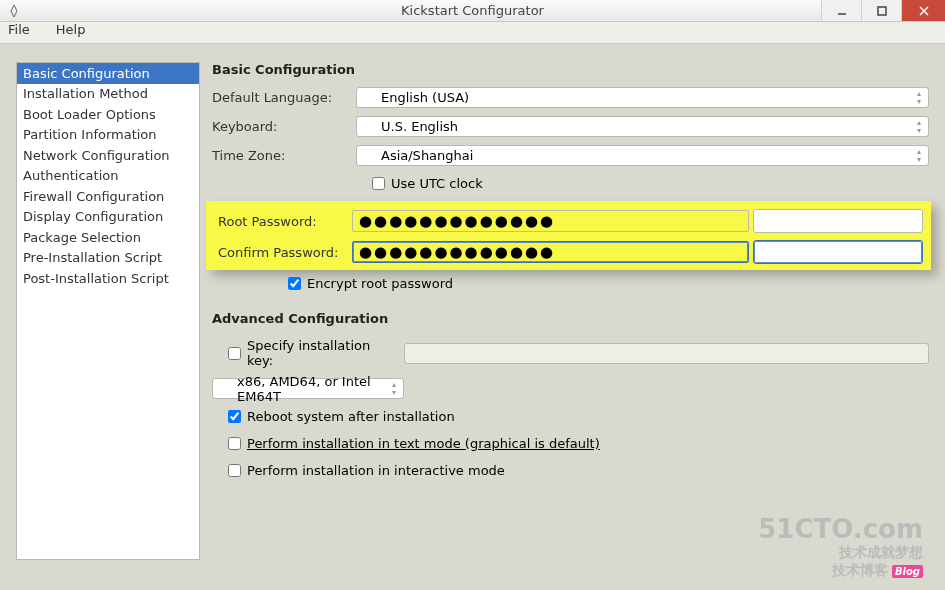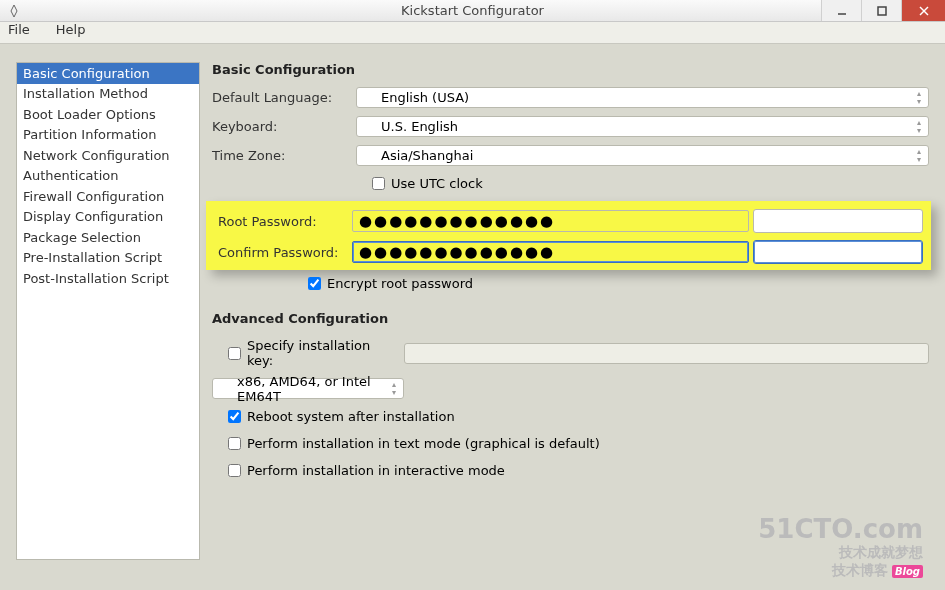--- a/index.html
+++ b/index.html
@@ -228,21 +228,21 @@
     <div class="highlight-zone">
       <div class="hl-label">Root Password:</div>
       <input class="hl-input" value="●●●●●●●●●●●●●" style="">
       <div class="hl-tail"></div>
 
       <div class="hl-label">Confirm Password:</div>
       <input class="hl-input focused" value="●●●●●●●●●●●●●" style="">
       <div class="hl-tail focused"></div>
     </div>
 
-    <div class="chk-row" style="margin-left: 80px;">
+    <div class="chk-row" style="margin-left: 60px;">
       <input type="checkbox" checked="" style="">
       <span>Encrypt root password</span>
     </div>
 
     <div class="adv">
       <div class="section-title">Advanced Configuration</div>
 
       <div class="form-grid2">
         <div class="chk-row">
           <input type="checkbox" style="">
@@ -256,21 +256,21 @@
               <div class="spinner-up">▴</div>
               <div class="spinner-down">▾</div>
             </div>
         </div>
       </div>
 
       <div class="chk-row" style="margin-top:8px;">
         <input type="checkbox" checked="" style="">
         <span>Reboot system after installation</span>
       </div>
-      <div class="chk-row" style="margin-top:8px;">
+      <div class="chk-row" style="margin-top:8px;text-decoration:underline;">
         <input type="checkbox" style="">
         <span>Perform installation in text mode (graphical is default)</span>
       </div>
       <div class="chk-row" style="margin-top:8px;">
         <input type="checkbox" style="">
         <span>Perform installation in interactive mode</span>
       </div>
     </div>
   </div>
 </div>

